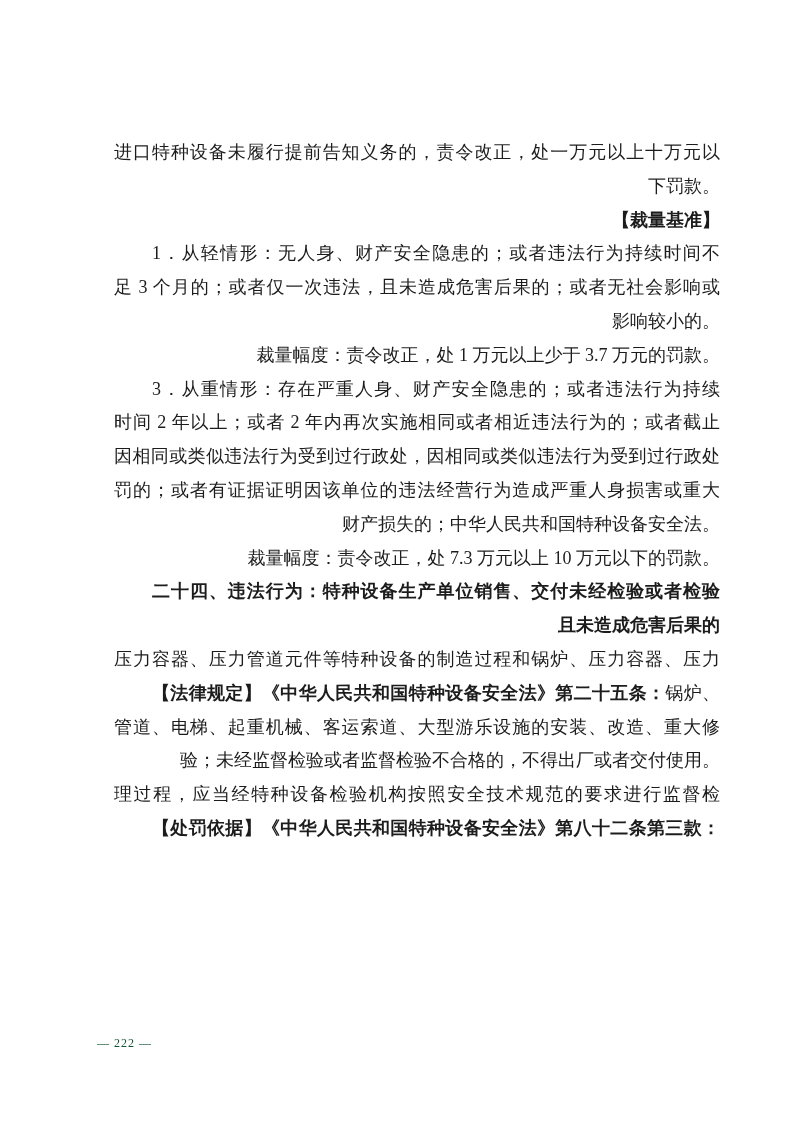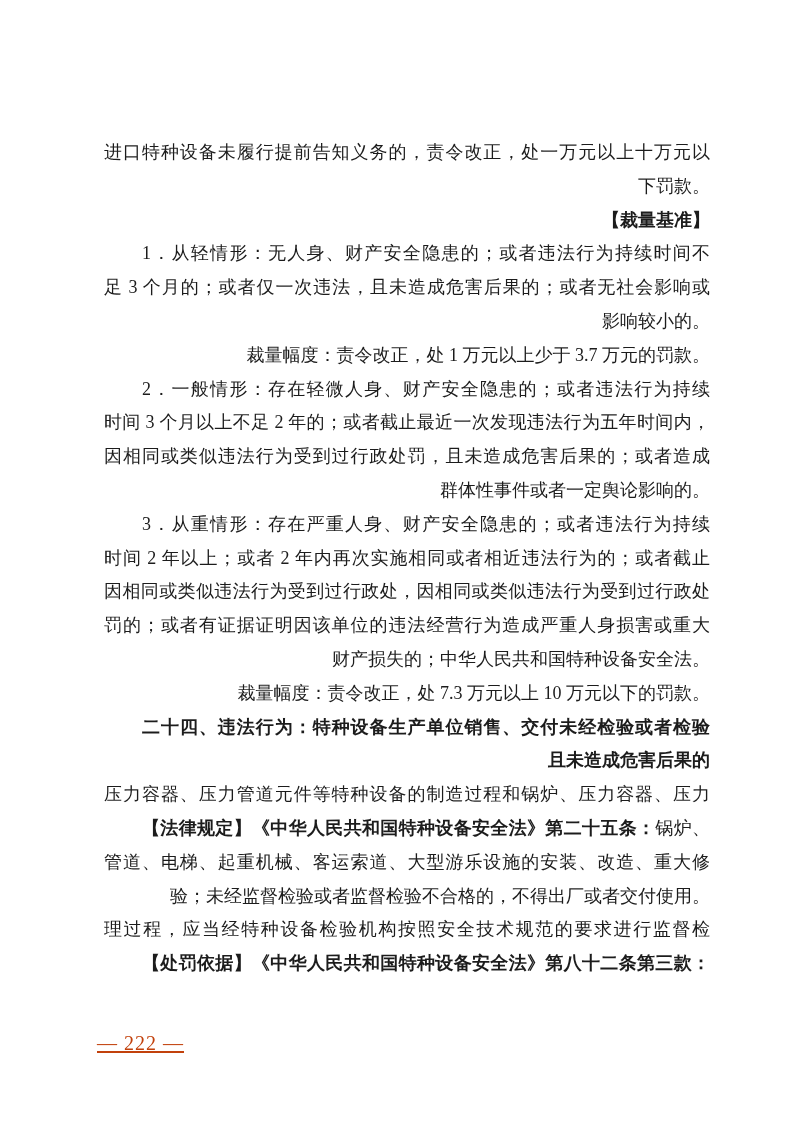--- a/index.html
+++ b/index.html
@@ -10,21 +10,21 @@
     width: 793px;
     height: 1122px;
     background: #ffffff;
     position: relative;
     overflow: hidden;
     font-family: "Liberation Serif", "DejaVu Serif", serif;
     color: #1c1c1c;
   }
   .doc {
     position: absolute;
-    left: 104px;
+    left: 114px;
     top: 136px;
     width: 606px;
     font-size: 18px;
     line-height: 33.8px;
   }
   .para { margin: 0; }
   .line {
     text-align: right;
   }
   .line.just {
@@ -34,51 +34,44 @@
   .line.indent {
     text-indent: 38px;
   }
   .seg.bold {
     font-weight: 700;
   }
   .footer {
     position: absolute;
     left: 97px;
     top: 1030px;
-    font-size: 20px;
+    font-size: 12px;
     line-height: 26px;
     letter-spacing: 1px;
-    color: #c2410c;
-    text-decoration: underline;
+    color: #14532d;
   }
 </style>
 </head>
 <body>
 
 <div class="doc">
     <div class="para">
       <div class="line just"><span class="seg">进口特种设备未履行提前告知义务的，责令改正，处一万元以上十万元以</span></div>
       <div class="line"><span class="seg">下罚款。</span></div>
     </div>
     <div class="para">
       <div class="line indent"><span class="seg bold">【裁量基准】</span></div>
     </div>
     <div class="para">
       <div class="line just indent"><span class="seg">1．从轻情形：无人身、财产安全隐患的；或者违法行为持续时间不</span></div>
       <div class="line just"><span class="seg">足 3 个月的；或者仅一次违法，且未造成危害后果的；或者无社会影响或</span></div>
       <div class="line"><span class="seg">影响较小的。</span></div>
     </div>
     <div class="para">
       <div class="line indent"><span class="seg">裁量幅度：责令改正，处 1 万元以上少于 3.7 万元的罚款。</span></div>
-    </div>
-    <div class="para">
-      <div class="line just indent"><span class="seg">2．一般情形：存在轻微人身、财产安全隐患的；或者违法行为持续</span></div>
-      <div class="line just"><span class="seg">时间 3 个月以上不足 2 年的；或者截止最近一次发现违法行为五年时间内，</span></div>
-      <div class="line just"><span class="seg">因相同或类似违法行为受到过行政处罚，且未造成危害后果的；或者造成</span></div>
-      <div class="line"><span class="seg">群体性事件或者一定舆论影响的。</span></div>
     </div>
     <div class="para">
       <div class="line just indent"><span class="seg">3．从重情形：存在严重人身、财产安全隐患的；或者违法行为持续</span></div>
       <div class="line just"><span class="seg">时间 2 年以上；或者 2 年内再次实施相同或者相近违法行为的；或者截止</span></div>
       <div class="line just"><span class="seg">因相同或类似违法行为受到过行政处，因相同或类似违法行为受到过行政处</span></div>
       <div class="line just"><span class="seg">罚的；或者有证据证明因该单位的违法经营行为造成严重人身损害或重大</span></div>
       <div class="line"><span class="seg">财产损失的；中华人民共和国特种设备安全法。</span></div>
     </div>
     <div class="para">
       <div class="line indent"><span class="seg">裁量幅度：责令改正，处 7.3 万元以上 10 万元以下的罚款。</span></div>

